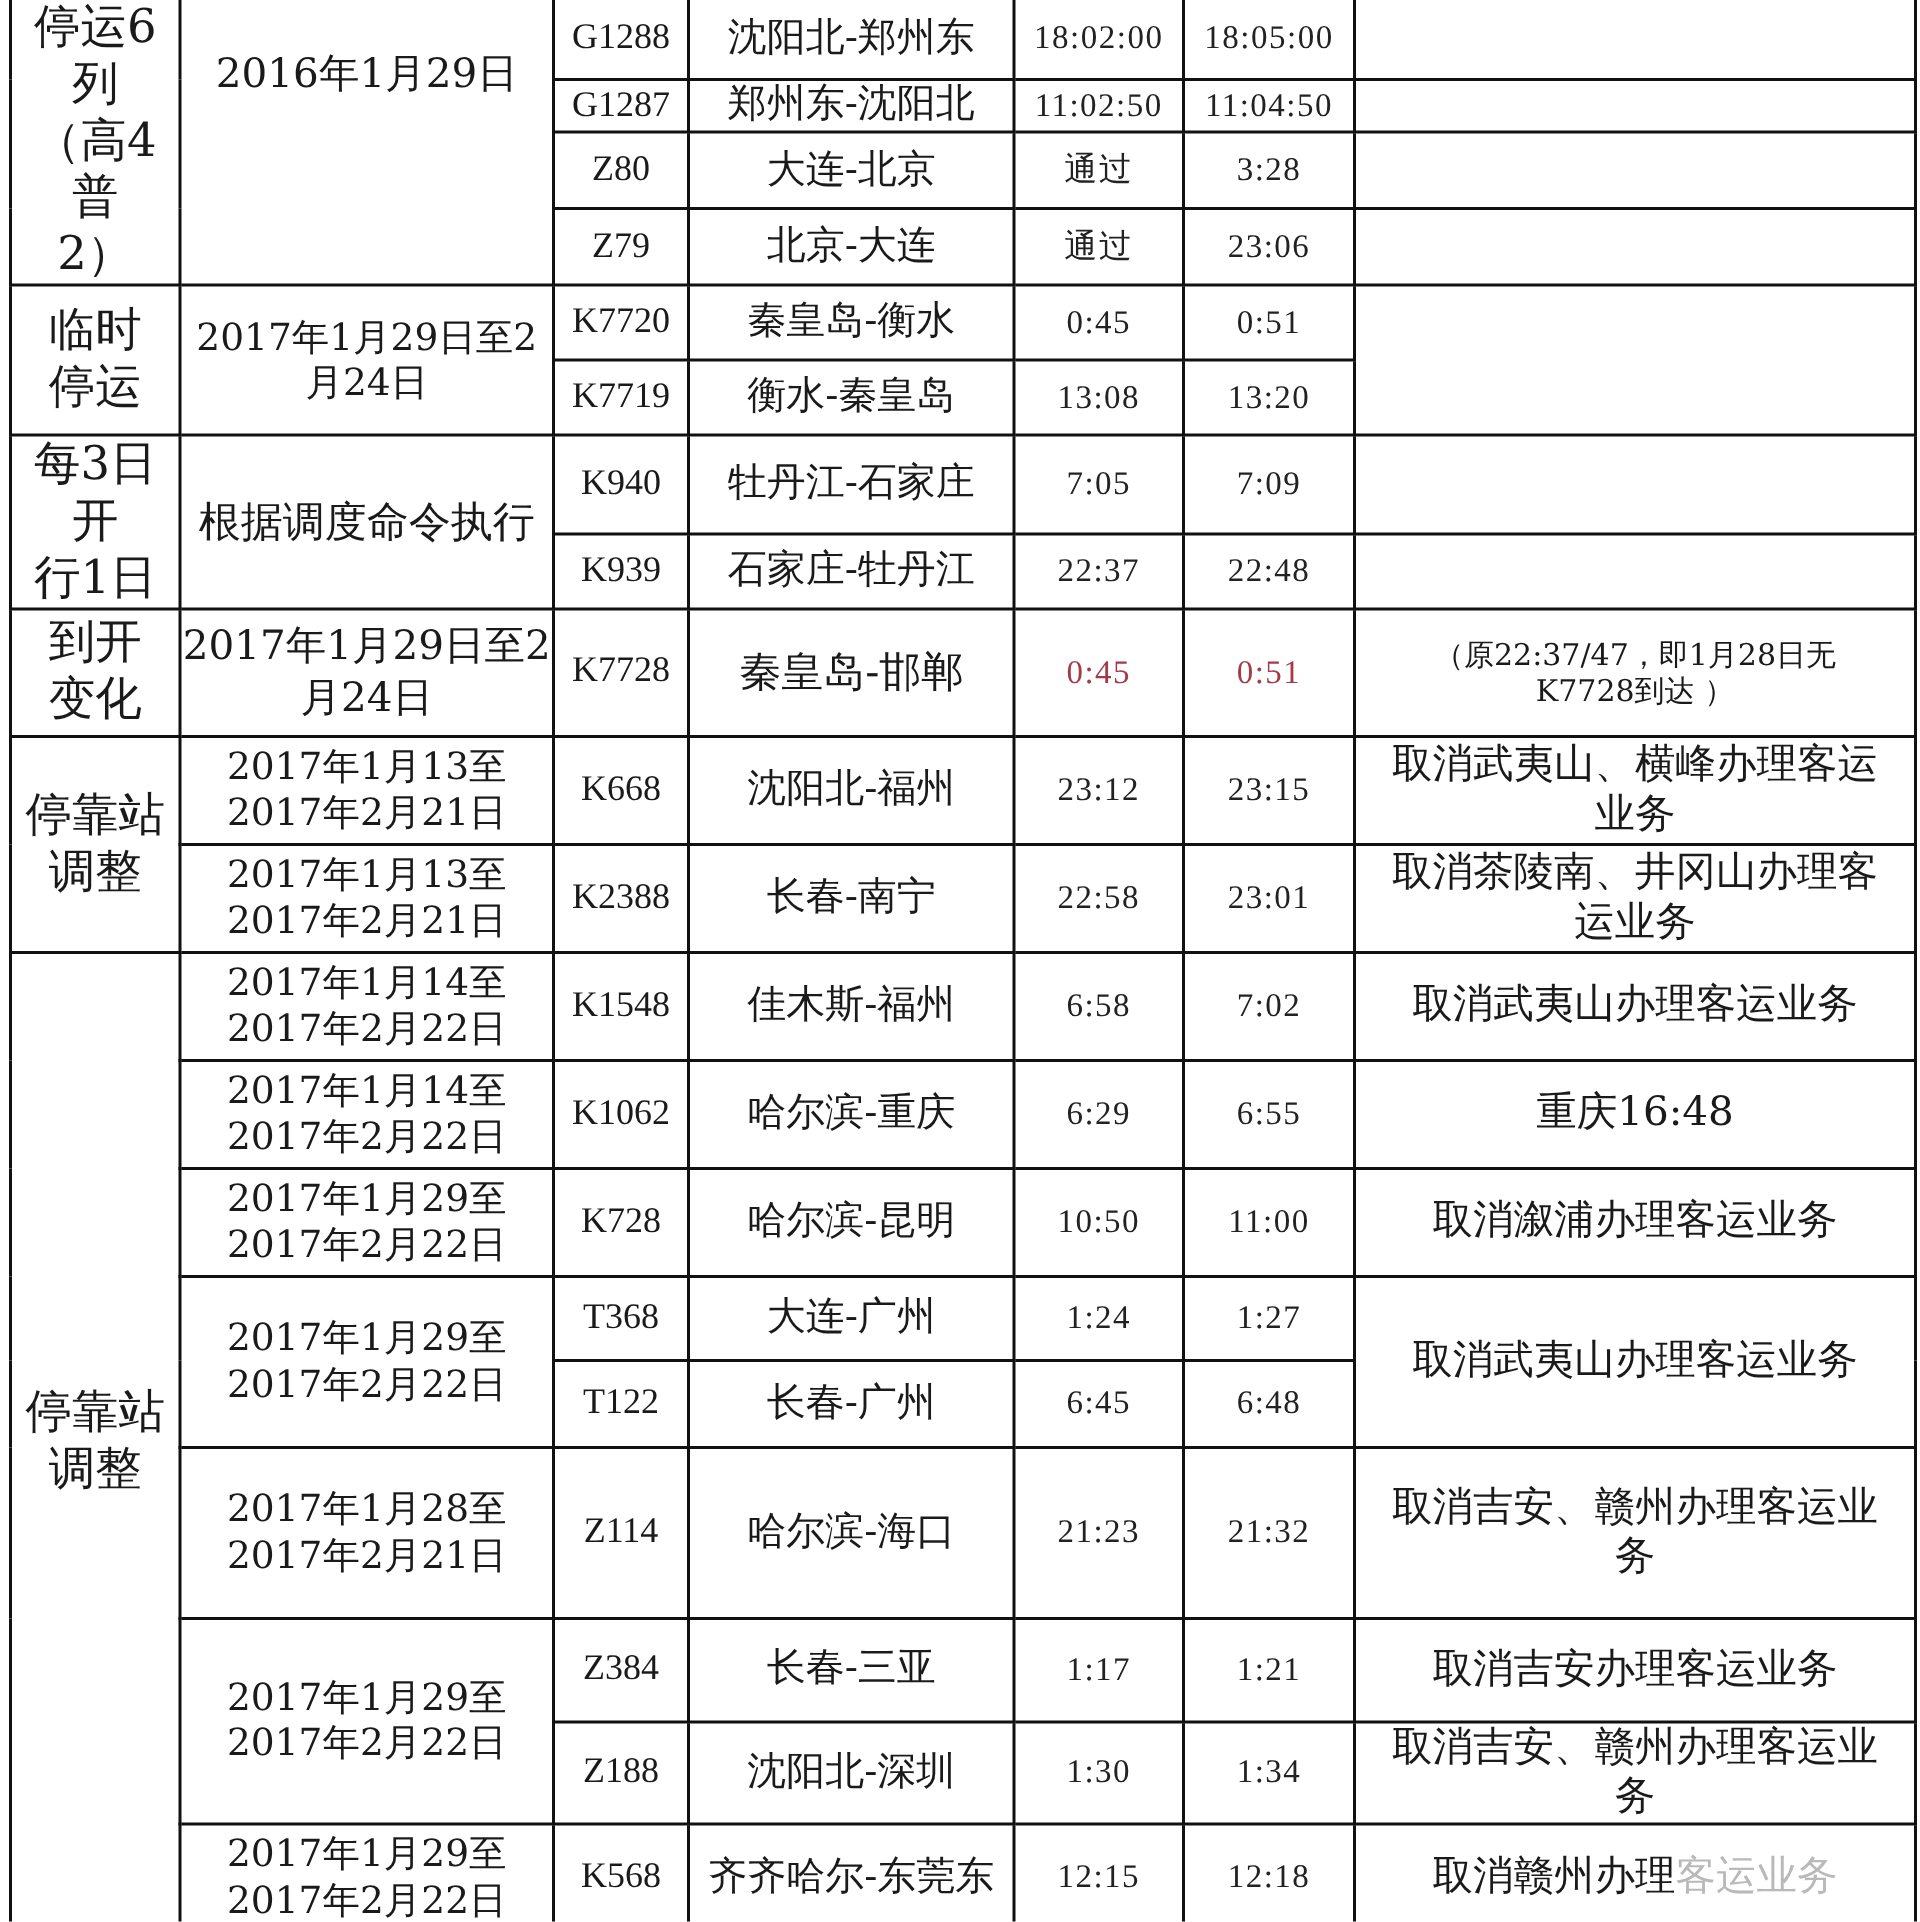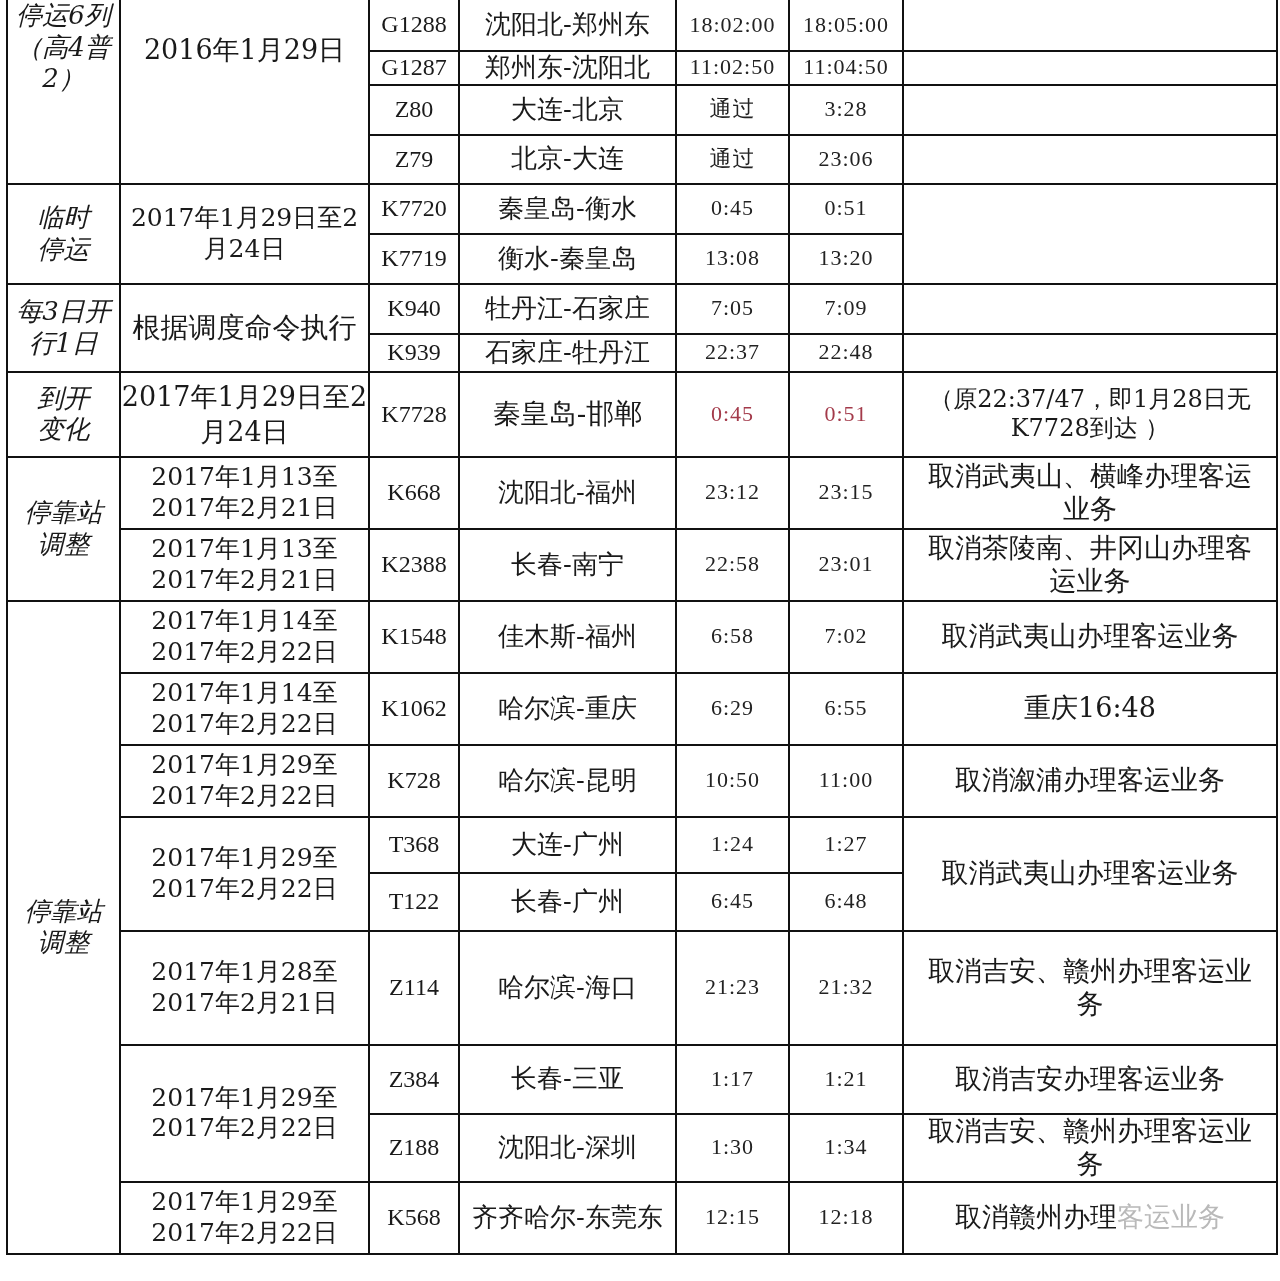--- a/index.html
+++ b/index.html
@@ -8,29 +8,29 @@
     position: absolute; left: 6px; top: -2px;
     border-collapse: collapse; table-layout: fixed;
     font-family: "DejaVu Serif", "Liberation Serif", serif;
     color: #1a1a1a;
   }
   table.sched td {
     border: 2.5px solid #111;
     text-align: center; vertical-align: middle;
     padding: 0; overflow: hidden; line-height: 1.22;
   }
-  td.cat { font-size: 26px; line-height: 1.25; font-style: italic; }
+  td.cat { font-size: 31px; line-height: 1.25; }
   td.date { font-size: 25px; line-height: 1.4; }
   td.date.big { font-size: 27px; text-align: center; }
   td.train { font-family: "Liberation Serif", "DejaVu Serif", serif; font-size: 24px; }
   td.route { font-size: 26px; margin-left: 32px; }
   td.time { font-family: "Liberation Serif", "DejaVu Serif", serif; font-size: 22px; letter-spacing: 1px; color: #222; }
   td.time.red { color: #a33a4a; }
   td.note { text-align: left; font-size: 27px; line-height: 1.3; padding-left: 4px; padding-right: 4px; }
-  td.note.small { font-size: 24px; }
+  td.note.small { font-size: 20px; }
   .wm { color: #b9b9b9; }
 </style>
 </head>
 <body>
 
 <table class="sched">
   <colgroup>
     <col style="width:113px">
       <col style="width:249px">
       <col style="width:90px">

